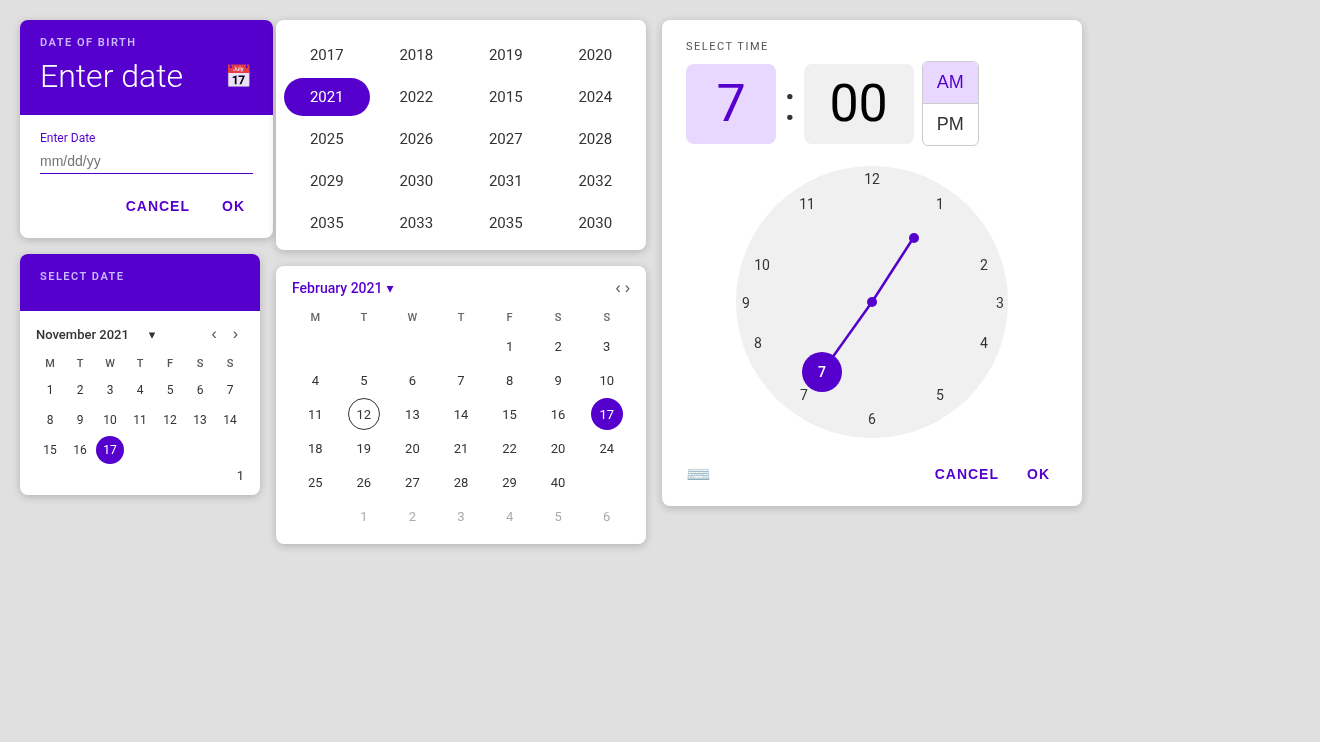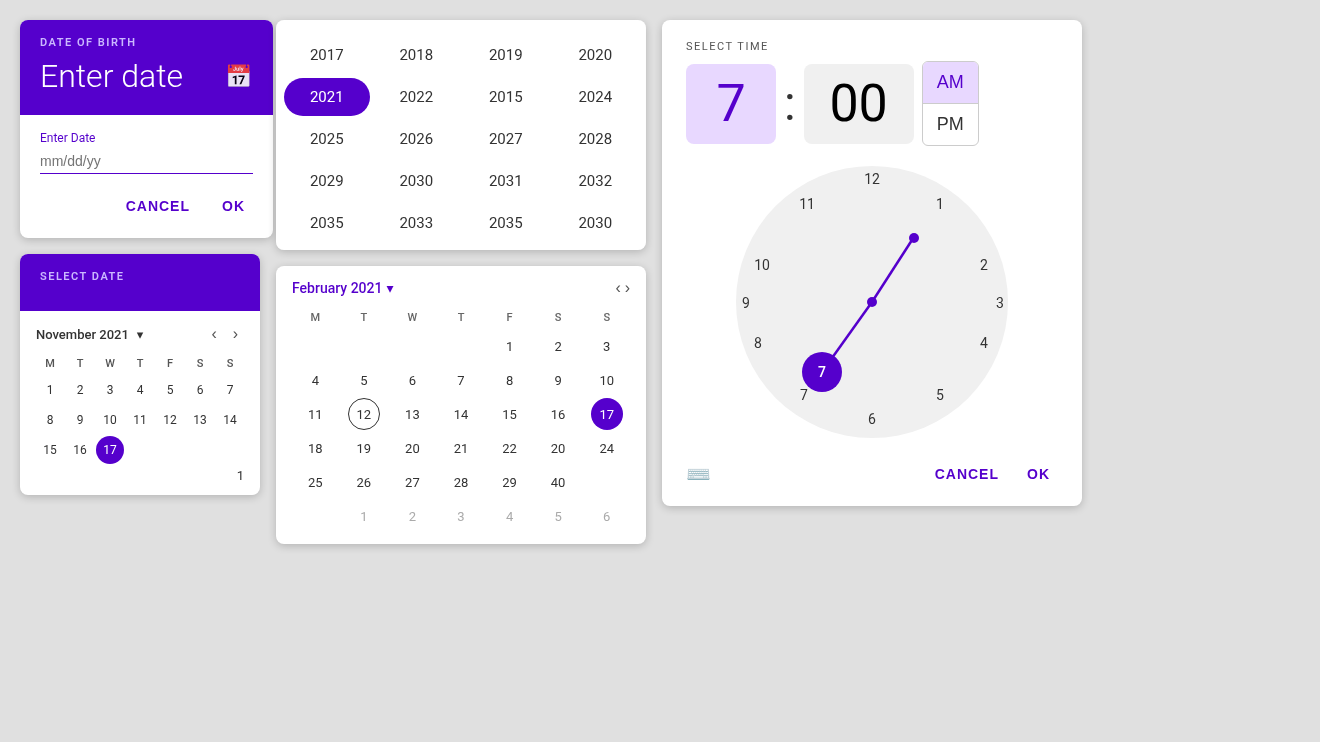--- a/index.html
+++ b/index.html
@@ -133,21 +133,21 @@
     }
     .month-nav {
       display: flex;
       align-items: center;
       justify-content: space-between;
       margin-bottom: 8px;
     }
     .month-nav-label {
       display: flex;
       align-items: flex-start;
-      gap: 8px;
+      gap: 20px;
       font-size: 13px;
       font-weight: 500;
       color: #333;
       cursor: pointer;
     }
     .nav-arrow {
       background: none;
       border: none;
       cursor: pointer;
       color: #555;

